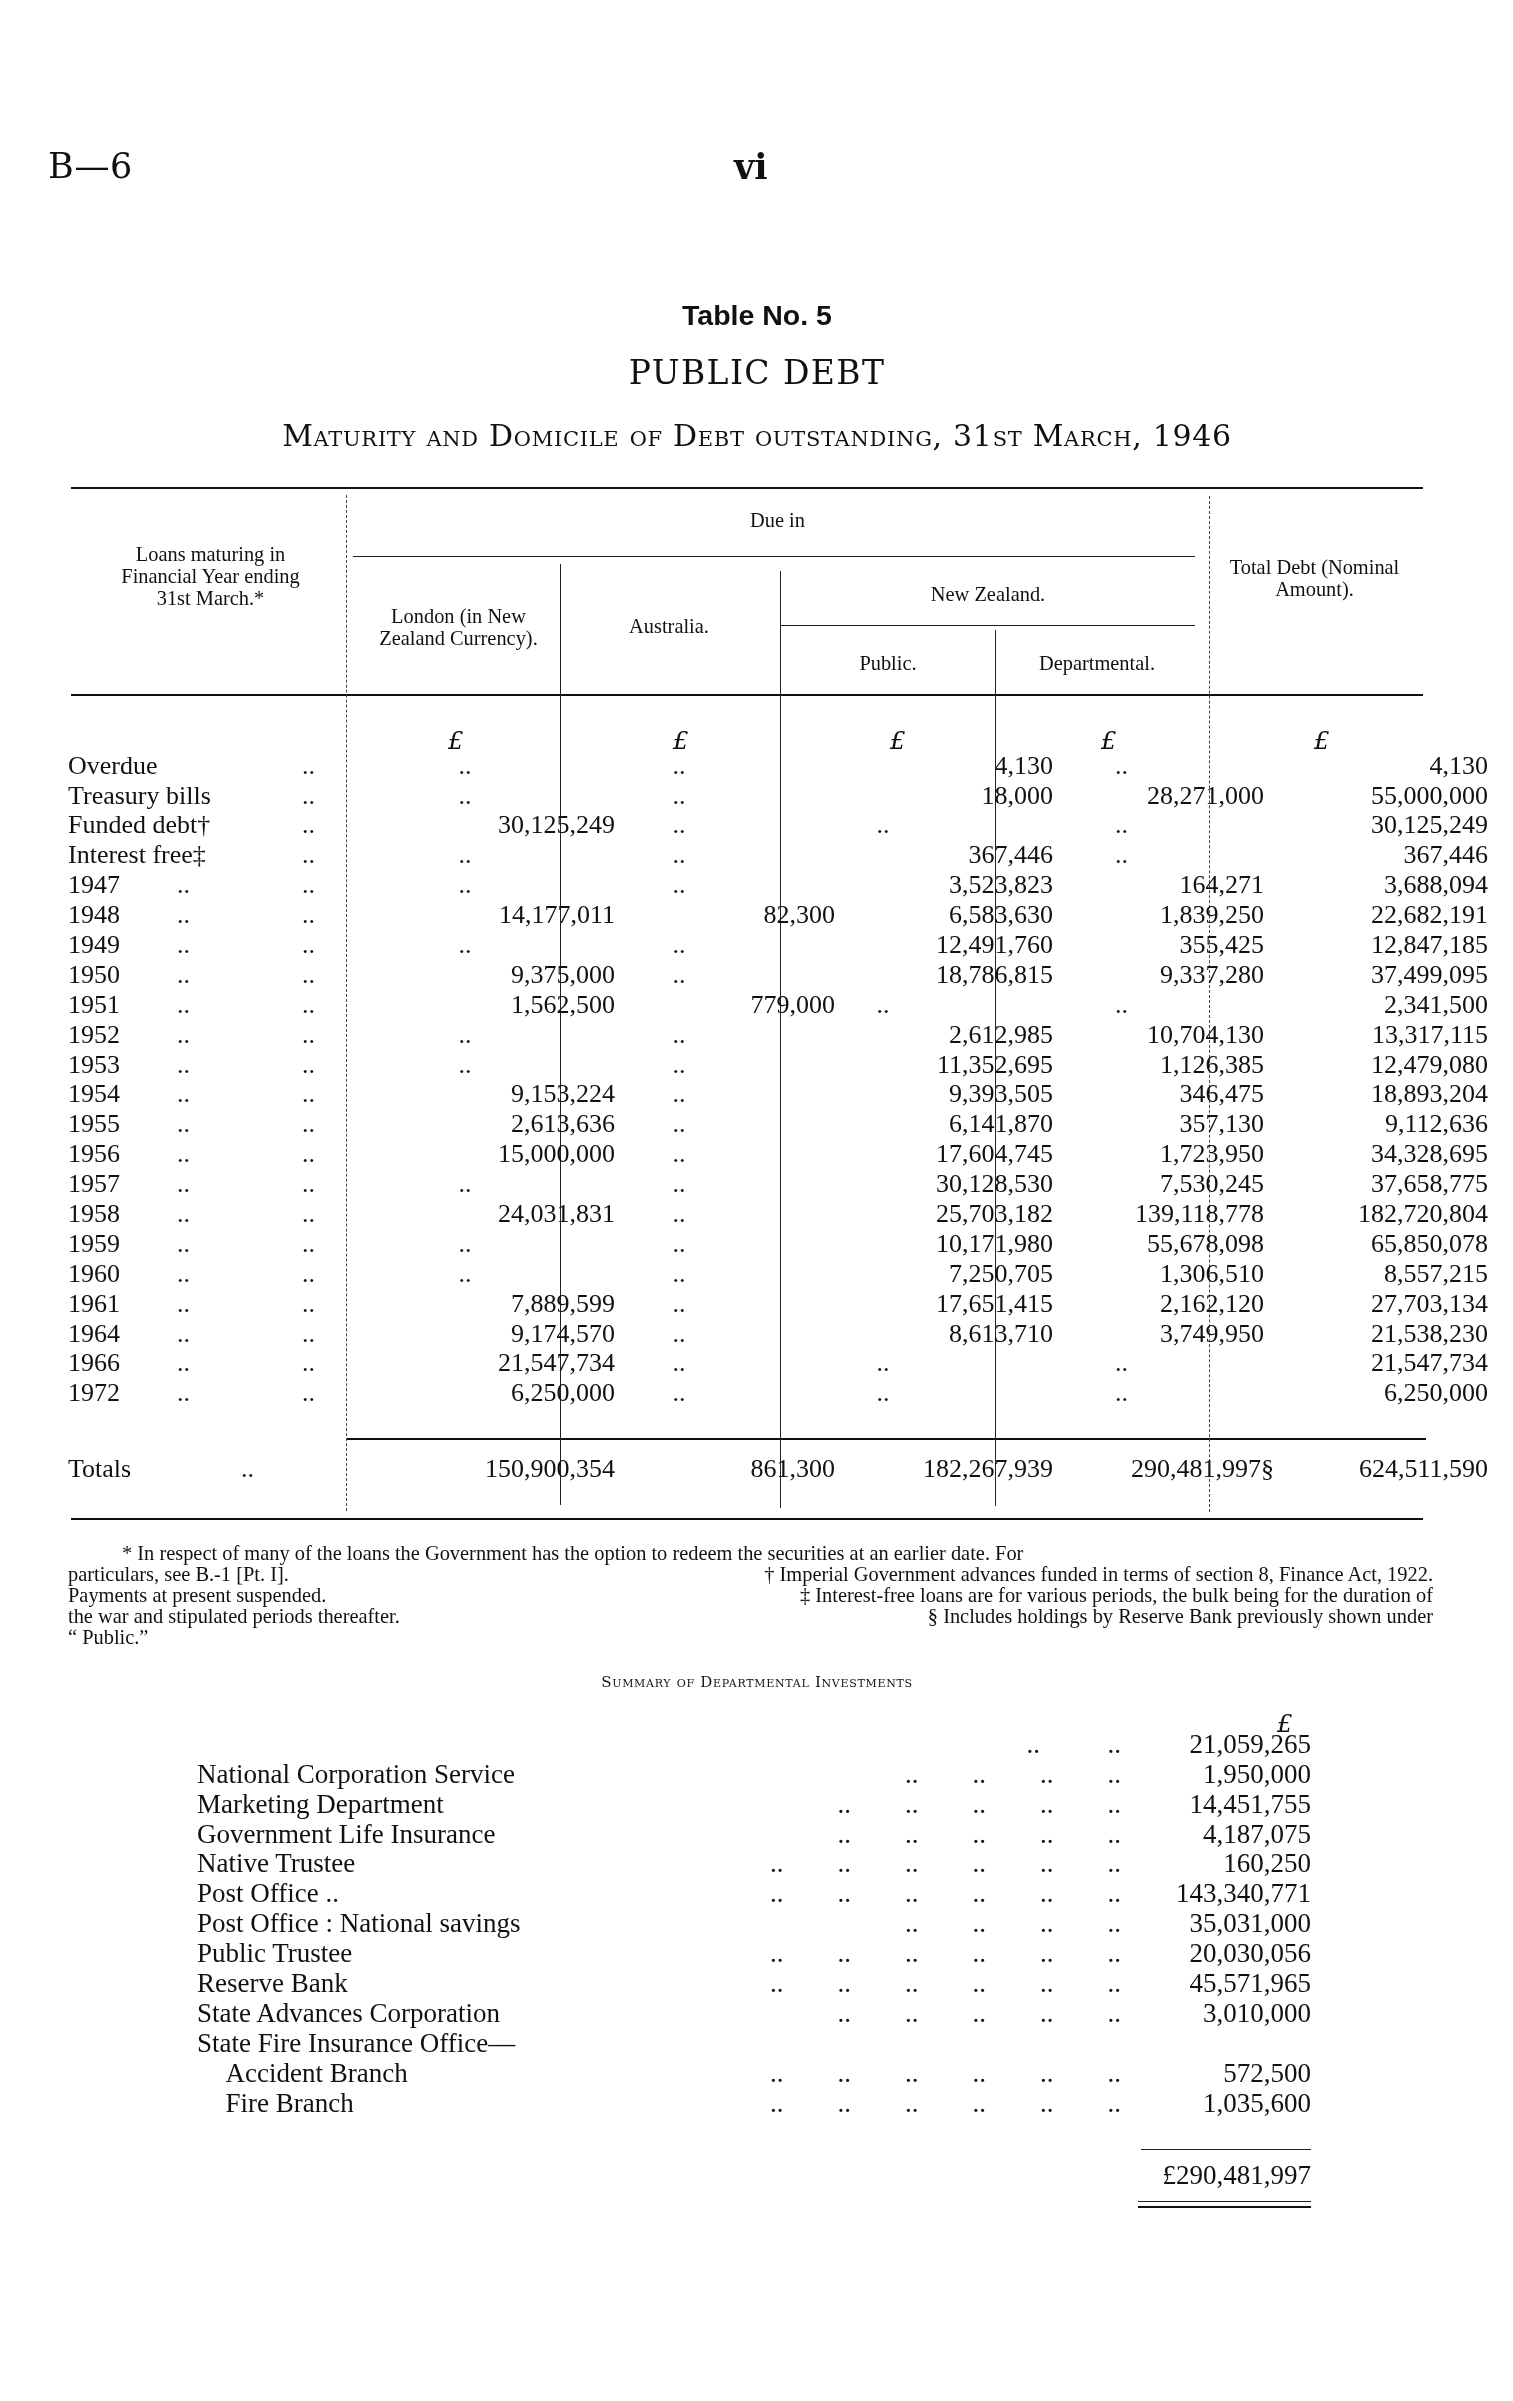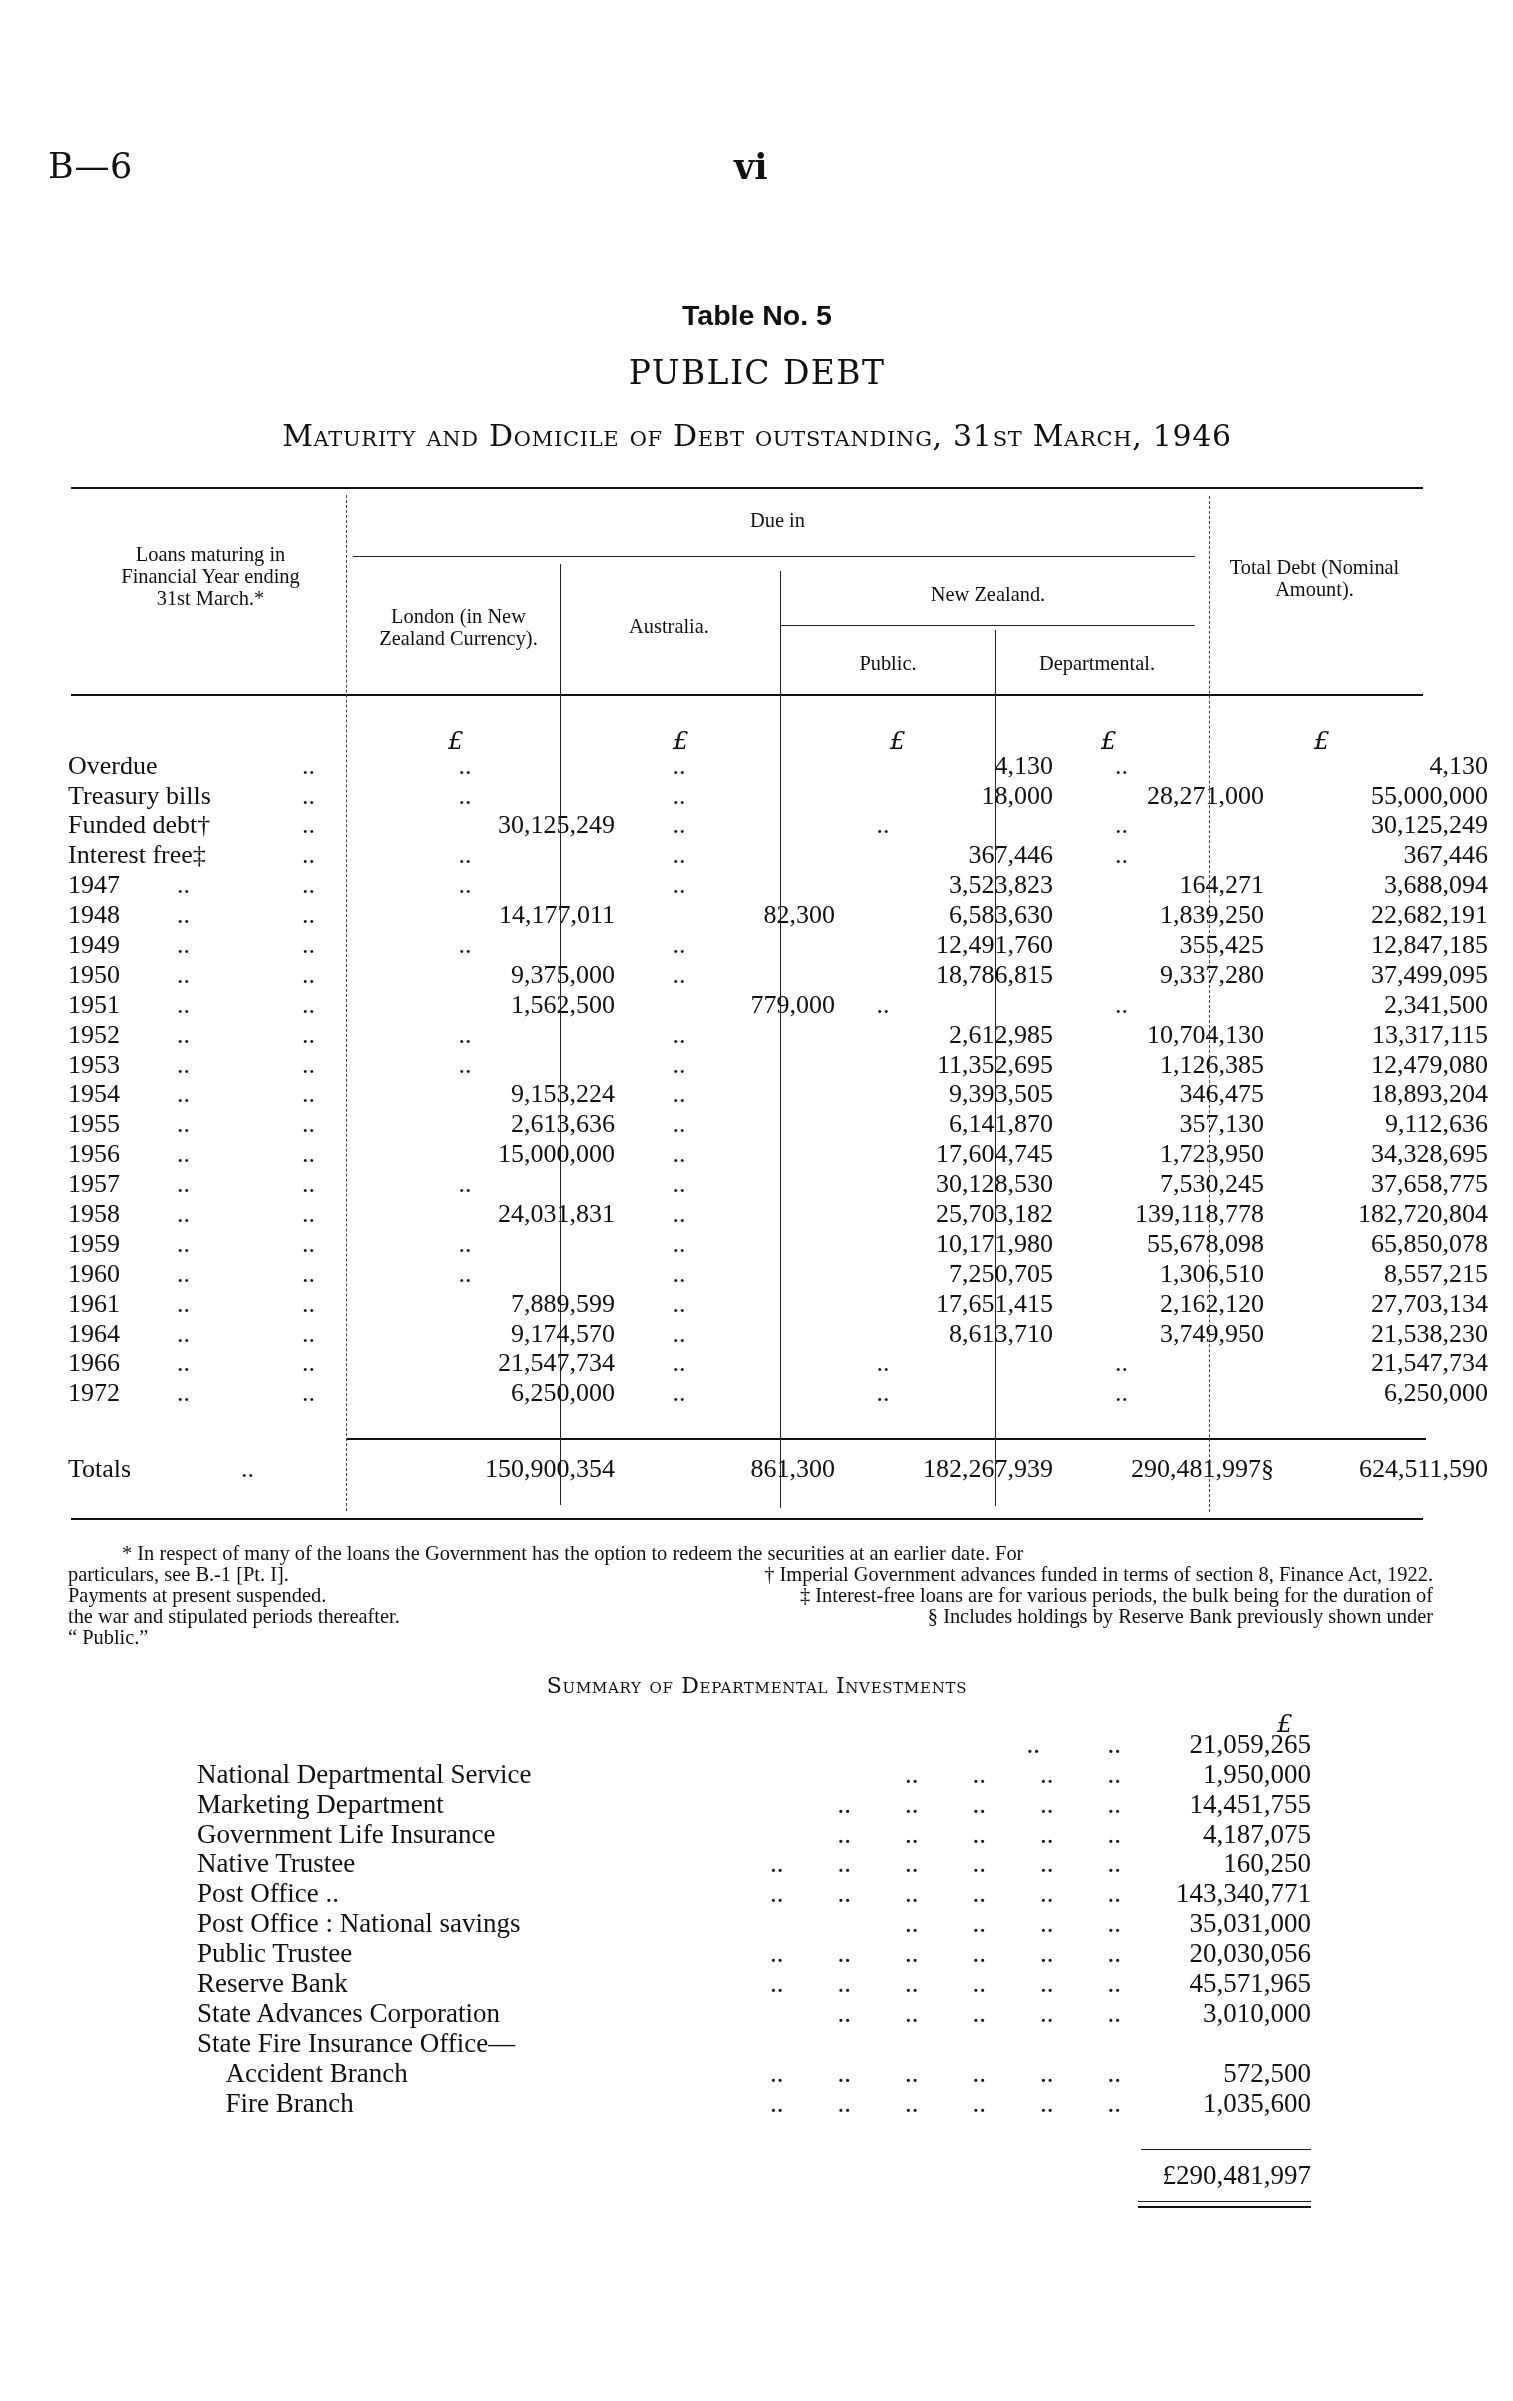--- a/index.html
+++ b/index.html
@@ -32,21 +32,21 @@
   .c-aus.dots { left:499px; width:224px; }
   .c-pub.dots { left:713px; width:204px; }
   .c-dep.dots { left:931px; width:245px; }
 
   .pound { position:absolute; top:726px; font-size:24.5px; font-style:italic; }
 
   .fn { position:absolute; left:68px; width:1365px; font-size:20.4px; line-height:21px; font-family:"Liberation Serif", serif; }
   .fn p { margin:0; }
   .fn .spread { display:flex; justify-content:space-between; }
 
-  .sum-title { left:0; width:1514px; text-align:center; top:1673px; font-size:22px; font-variant:small-caps; letter-spacing:0.7px; }
+  .sum-title { left:0; width:1514px; text-align:center; top:1673px; font-size:15px; font-variant:small-caps; letter-spacing:0.7px; }
   .srow { position:absolute; left:197px; width:1114px; height:30px; font-size:27px; line-height:30px; font-family:"Liberation Serif", serif; }
   .srow .slbl { position:absolute; left:0; top:0; white-space:nowrap; }
   .srow .slbl.indent { left:28.5px; }
   .srow .sdots { position:absolute; top:0; right:190px; letter-spacing:0; white-space:nowrap; }
   .srow .sval { position:absolute; right:0; top:0; text-align:right; white-space:nowrap; }
 </style>
 </head>
 <body>
 
 <div class="abs hdr-left">B—6</div>
@@ -331,21 +331,21 @@
 </div>
 
 <div class="abs sum-title">Summary of Departmental Investments</div>
 <div class="abs" style="left:1277px; top:1709px; font-size:24.5px; font-style:italic;">£</div>
 <div id="summary-rows">
     <div class="srow" style="top: 1729px;">
       <span class="sdots" style="white-space: pre;">..          ..</span>
       <span class="sval">21,059,265</span>
     </div>
     <div class="srow" style="top: 1759px;">
-      <span class="slbl">National Departmental Service</span>
+      <span class="slbl">National Corporation Service</span>
       <span class="sdots" style="white-space: pre;">..        ..        ..        ..</span>
       <span class="sval">1,950,000</span>
     </div>
     <div class="srow" style="top: 1789px;">
       <span class="slbl">Marketing Department</span>
       <span class="sdots" style="white-space: pre;">..        ..        ..        ..        ..</span>
       <span class="sval">14,451,755</span>
     </div>
     <div class="srow" style="top: 1819px;">
       <span class="slbl">Government Life Insurance</span>

